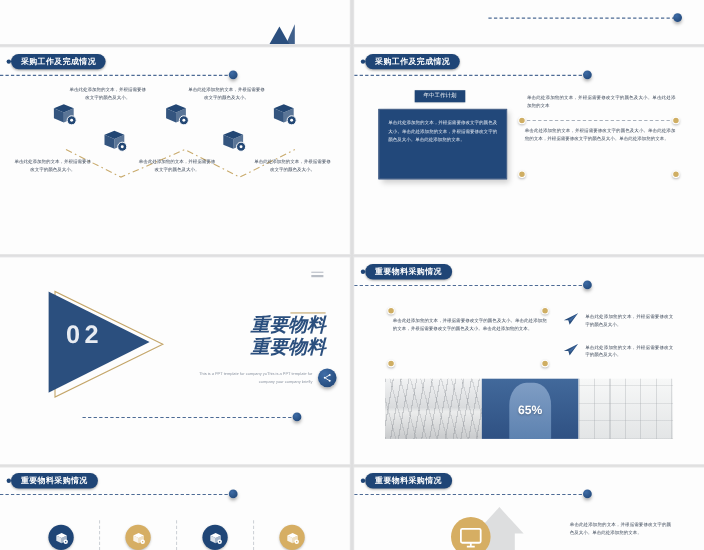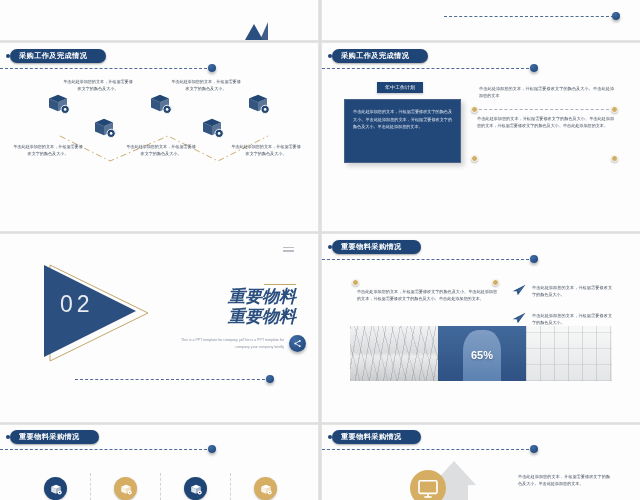--- a/index.html
+++ b/index.html
@@ -23,21 +23,21 @@
   }
   .slide.partial-top{background:#fdfdfd;}
 
   
   .pill{
     position:absolute;
     background:#1f4576;
     color:#fff;
     font-size:7.2px;
     letter-spacing:.4px;
-    padding:3px 19px 4px 9px;
+    padding:3px 9px 4px 9px;
     border-radius:9px;
     white-space:nowrap;
     box-shadow:0 1px 2px rgba(0,0,0,.35);
     font-family:"DejaVu Sans",sans-serif;
     font-weight:bold;
     line-height:1;
   }
   .pill::before{
     content:"";position:absolute;left:-4px;top:50%;
     transform:translateY(-50%);
@@ -71,21 +71,21 @@
   
   .boxicon{position:absolute;width:24px;height:24px;}
   .boxicon svg{width:100%;height:100%;display:block;}
 
   
   .tri-wrap{position:absolute;}
   .tri-num{
     position:absolute;color:#e8ecf2;
     font-size:23px;letter-spacing:4px;
     font-family:"Liberation Sans",sans-serif;
-    font-weight:400;
+    font-weight:700;
   }
   .bigtitle{
     position:absolute;text-align:right;
     color:#2b4f7e;font-size:17px;line-height:1.15;
     font-family:"DejaVu Sans",sans-serif;font-weight:bold;
   }
   .goldrule{position:absolute;height:1px;background:#c4a66a;}
   .subeng{
     position:absolute;text-align:right;color:#8a93a0;
     font-size:3.6px;line-height:1.9;
@@ -309,21 +309,21 @@
     <div class="ctext j" style="left:210px;top:50px;width:80px;">单击此处添加您的文本，并根据需要修改文字的颜色及大小。</div>
 
     <div class="plane" style="left:190px;top:78px;">
       <svg width="14" height="12" viewBox="0 0 24 20">
           <path d="M1 12 L23 1 L10 19 L8 12 Z" fill="#2b4f7e"></path>
           <path d="M8 12 L23 1 L12 13 Z" fill="#3f6ba3"></path>
         </svg>
     </div>
     <div class="ctext j" style="left:210px;top:78px;width:80px;">单击此处添加您的文本，并根据需要修改文字的颜色及大小。</div>
 
-    <div class="photostrip" style="left:28px;top:92px;width:262px;height:55px;">
+    <div class="photostrip" style="left:28px;top:110px;width:262px;height:55px;">
       <div class="ph ph1" style="width:88px;height:55px;"></div>
       <div class="ph ph2" style="width:88px;height:55px;">
         <div class="pct">65%</div>
       </div>
       <div class="ph ph3" style="width:86px;height:55px;"></div>
     </div>
   </div>
 
   <div class="slide">
     <div class="pill" style="left:10px;top:5px;">重要物料采购情况</div>

